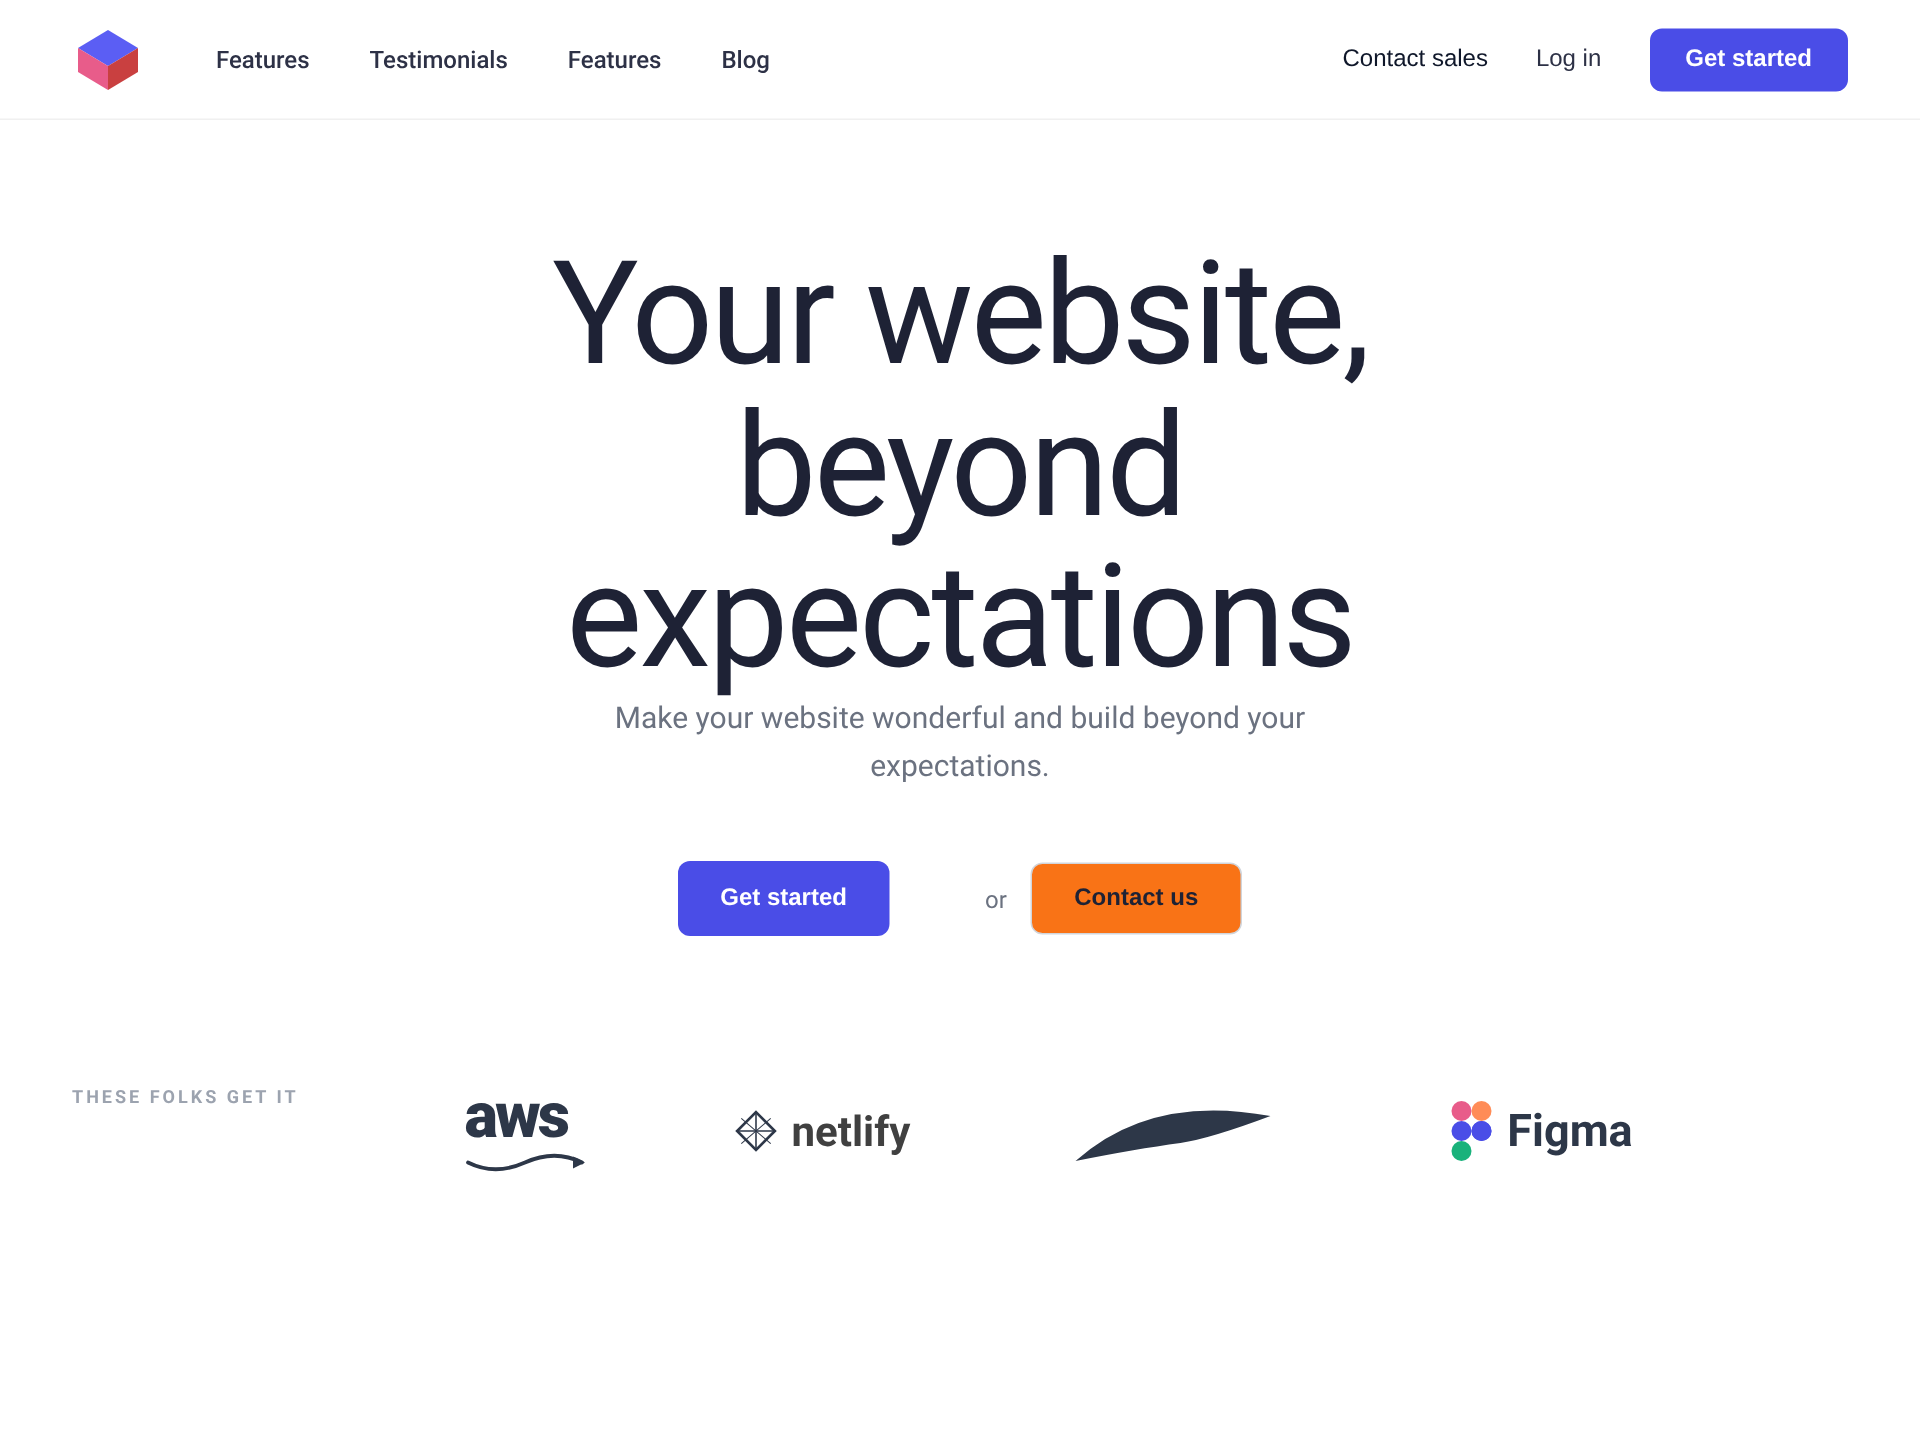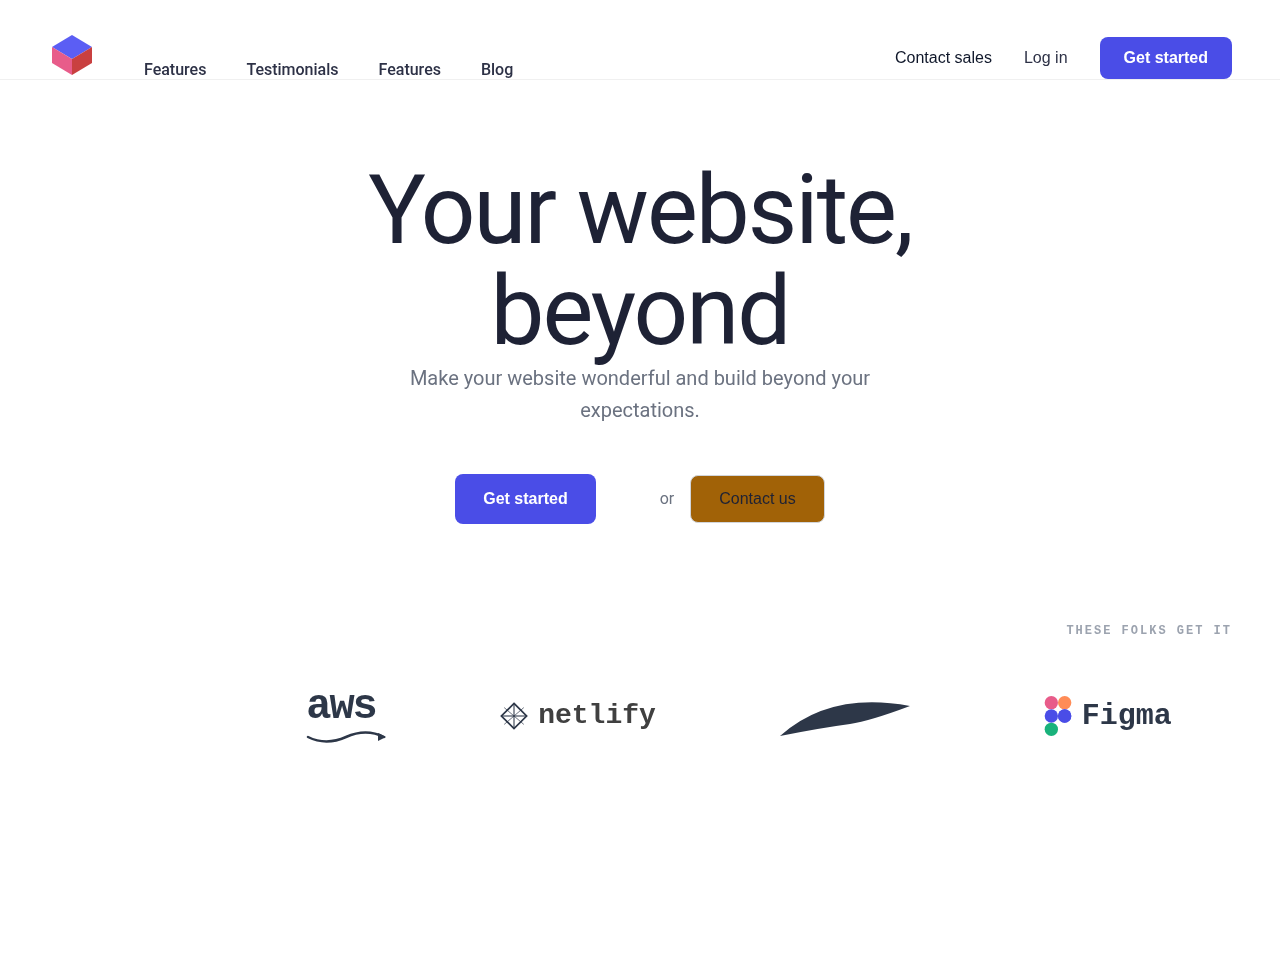--- a/index.html
+++ b/index.html
@@ -12,21 +12,21 @@
       font-family: -apple-system, BlinkMacSystemFont, 'Segoe UI', Roboto, Helvetica, Arial, sans-serif;
       background: #ffffff;
       color: #1e2235;
       width: 1280px;
       min-height: 960px;
     }
 
     
     nav {
       display: flex;
-      align-items: flex-end;
+      align-items: center;
       padding: 0 48px;
       height: 80px;
       border-bottom: 1px solid #f0f0f0;
     }
 
     .nav-logo {
       display: flex;
       align-items: center;
       margin-right: 48px;
     }
@@ -128,37 +128,35 @@
       cursor: pointer;
     }
 
     .hero-or {
       font-size: 16px;
       color: #6b7280;
       margin-left: 48px;
     }
 
     .btn-contact-us {
-      background: #a16207;
+      background: #f97316;
       color: #1e2235;
       border: 1.5px solid #d1d5db;
       border-radius: 8px;
       padding: 14px 28px;
       font-size: 16px;
-      font-weight: 400;
+      font-weight: 700;
       cursor: pointer;
     }
 
     
     .social-proof {
       display: flex;
-      flex-direction: column;
-      align-items: flex-end;
+      align-items: flex-start;
       padding: 40px 48px 60px;
-      font-family: Liberation Mono, monospace;
     }
 
     .social-proof-label {
       font-size: 12px;
       font-weight: 700;
       letter-spacing: 2px;
       color: #9ca3af;
       margin-bottom: 48px;
     }
 
@@ -168,21 +166,20 @@
       justify-content: center;
       gap: 100px;
       width: 100%;
       max-width: 1000px;
     }
 
     .logo-item {
       display: flex;
       align-items: center;
       gap: 10px;
-      margin-left: 14px;
     }
 
     
     .aws-logo {
       display: flex;
       flex-direction: column;
       align-items: flex-start;
     }
 
     .aws-text {
@@ -243,20 +240,21 @@
     <button class="btn-contact-sales">Contact sales</button>
     <button class="btn-login">Log in</button>
     <button class="btn-get-started-nav">Get started</button>
   </div>
 </nav>
 
 <section class="hero">
   <h1 class="hero-title">
     <span>Your website,</span><br>
     <span>beyond</span><br>
+    <span>expectations</span>
   </h1>
 
   <p class="hero-subtitle">Make your website wonderful and build beyond your expectations.</p>
 
   <div class="hero-cta">
     <button class="btn-get-started-hero">Get started</button>
     <span class="hero-or">or</span>
     <button class="btn-contact-us">Contact us</button>
   </div>
 </section>

